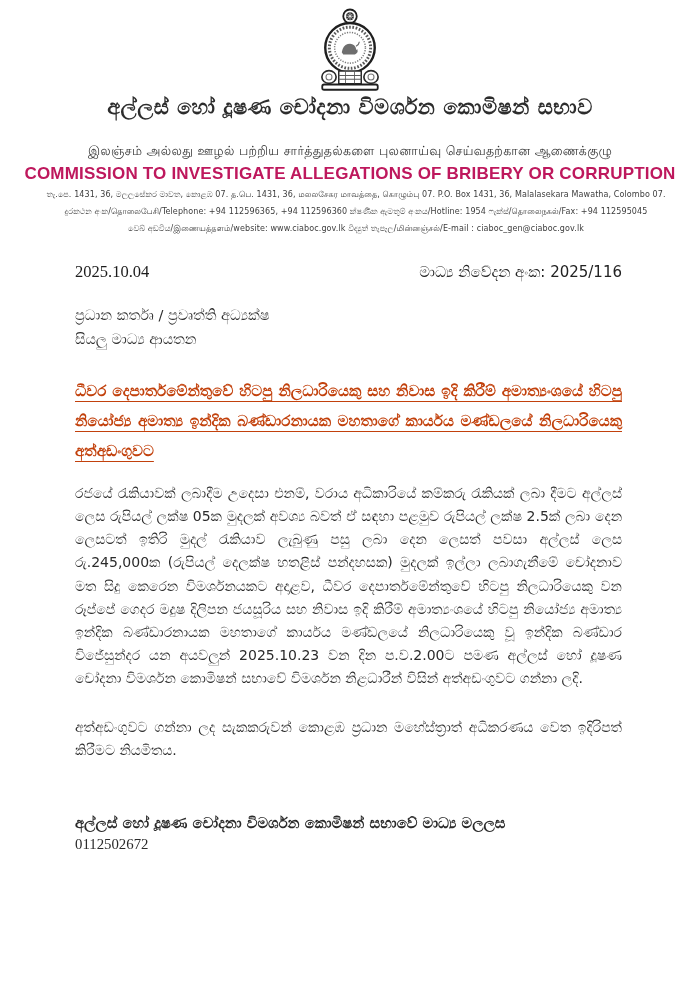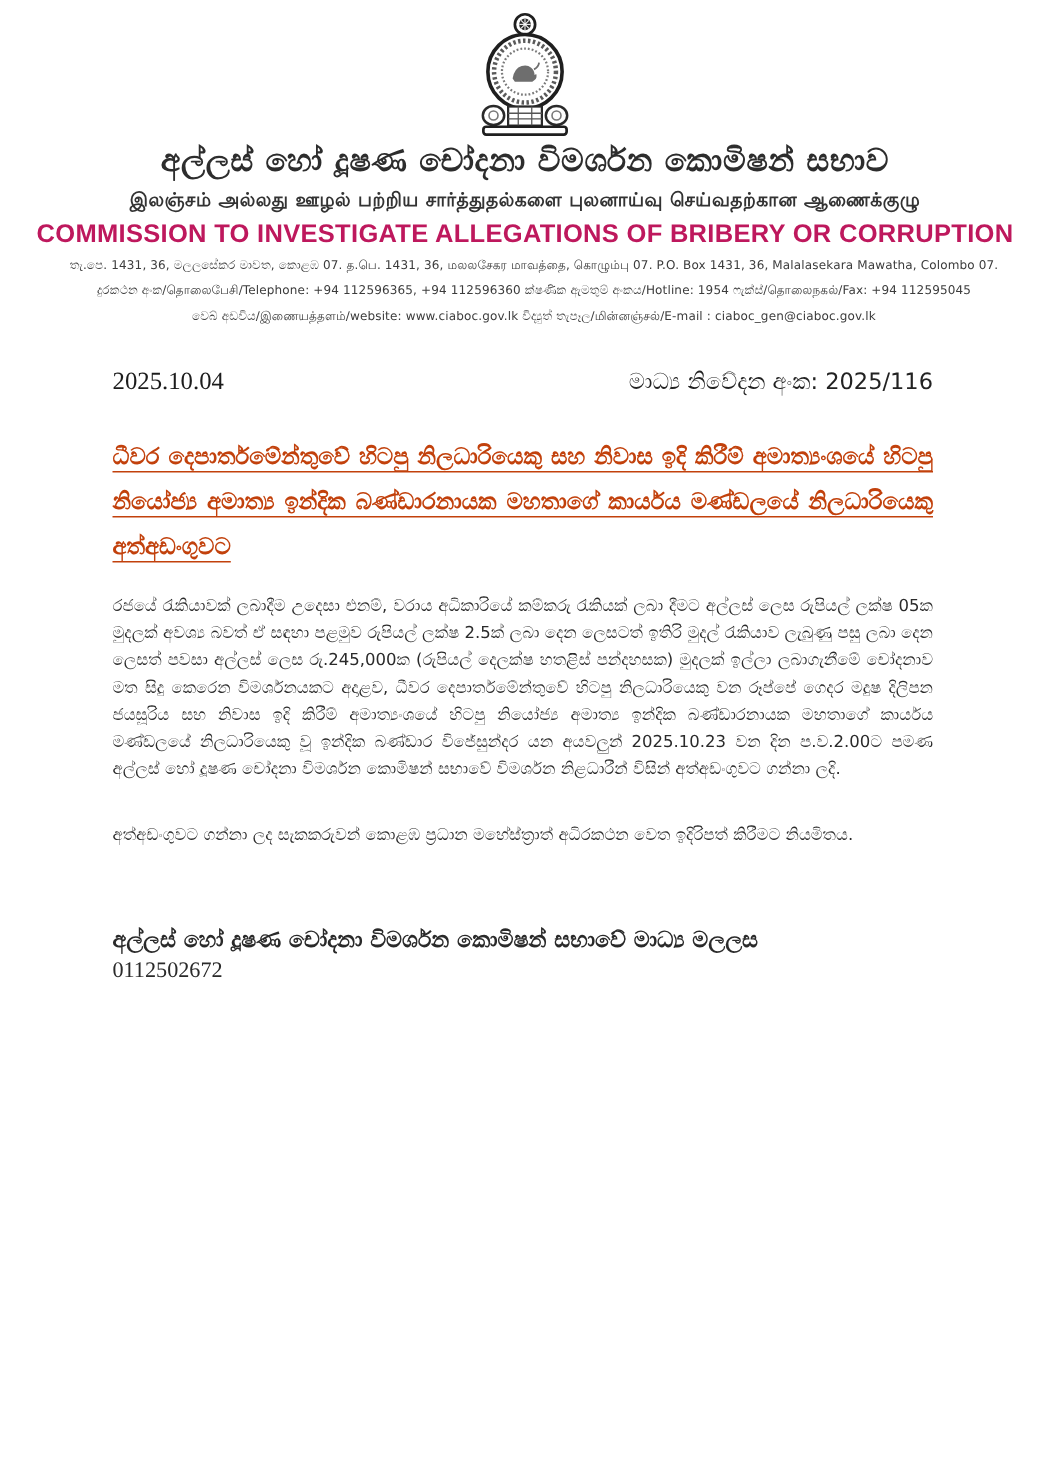--- a/index.html
+++ b/index.html
@@ -30,25 +30,24 @@
   }
   .org-title-si {
     margin: 10px 0 0 0;
     font-size: 21px;
     font-weight: 600;
     letter-spacing: 0.5px;
     color: #2d2d2d;
     line-height: 1.25;
   }
   .org-title-ta {
-    margin-top: 5px;
+    margin-top: 23px;
     font-size: 12.5px;
     color: #333333;
     letter-spacing: 0.3px;
-    font-weight: bold;
   }
   .org-title-en {
     margin-top: 4px;
     font-size: 17px;
     font-weight: 700;
     letter-spacing: 0.2px;
     color: #be185d;
     font-family: Liberation Sans, sans-serif;
   }
   .contact-line {
@@ -89,21 +88,21 @@
     font-weight: 700;
     color: #c2410c;
     text-align: justify;
     line-height: 1.95;
     text-decoration: underline;
     text-underline-offset: 5px;
     text-decoration-thickness: 1.2px;
   }
   .body-para {
     margin: 16px 0 0 0;
-    font-size: 11px;
+    font-size: 14px;
     color: #2b2b2b;
     text-align: justify;
     line-height: 1.65;
     text-justify: inter-word;
   }
   .body-para.second {
     margin-top: 26px;
   }
   .signature {
     margin-top: 52px;
@@ -164,24 +163,28 @@
     <div class="contact-line">වෙබ් අඩවිය/இணையத்தளம்/website: www.ciaboc.gov.lk   විද්‍යුත් තැපෑල/மின்னஞ்சல்/E-mail : ciaboc_gen@ciaboc.gov.lk</div>
   </header>
 
   <main class="content">
 
     <div class="meta-row">
       <span class="serif">2025.10.04</span>
       <span>මාධ්‍ය නිවේදන අංක: 2025/116</span>
     </div>
 
+    <div class="recipient">
+      <div>ප්‍රධාන කර්තෘ / ප්‍රවෘත්ති අධ්‍යක්ෂ</div>
+      <div>සියලු මාධ්‍ය ආයතන</div>
+    </div>
 
     <h2 class="headline">ධීවර දෙපාර්තමේන්තුවේ හිටපු නිලධාරියෙකු  සහ නිවාස ඉදි කිරීම් අමාත්‍යංශයේ හිටපු නියෝජ්‍ය අමාත්‍ය ඉන්දික බණ්ඩාරනායක මහතාගේ කාර්යය මණ්ඩලයේ නිලධාරියෙකු අත්අඩංගුවට</h2>
 
     <p class="body-para">රජයේ රැකියාවක් ලබාදීම උදෙසා එනම්, වරාය අධිකාරියේ කම්කරු රැකියක් ලබා දීමට අල්ලස් ලෙස රුපියල් ලක්ෂ 05ක  මුදලක් අවශ්‍ය බවත් ඒ සඳහා පළමුව රුපියල් ලක්ෂ 2.5ක් ලබා දෙන ලෙසටත් ඉතිරි මුදල් රැකියාව ලැබුණු පසු ලබා දෙන ලෙසත්  පවසා අල්ලස් ලෙස රු.245,000ක (රුපියල් දෙලක්ෂ හතළිස් පන්දහසක) මුදලක් ඉල්ලා ලබාගැනීමේ චෝදනාව මත සිදු කෙරෙන විමර්ශනයකට අදාළව, ධීවර දෙපාර්තමේන්තුවේ හිටපු නිලධාරියෙකු වන රූප්පේ ගෙදර මදුෂ දිලිපන ජයසූරිය සහ නිවාස ඉදි කිරීම් අමාත්‍යංශයේ හිටපු නියෝජ්‍ය අමාත්‍ය ඉන්දික බණ්ඩාරනායක මහතාගේ කාර්යය මණ්ඩලයේ නිලධාරියෙකු වූ ඉන්දික බණ්ඩාර විජේසුන්දර යන අයවලුන් 2025.10.23 වන දින ප.ව.2.00ට පමණ අල්ලස් හෝ දූෂණ චෝදනා විමර්ශන  කොමිෂන් සභාවේ විමර්ශන නිළධාරීන් විසින් අත්අඩංගුවට ගන්නා ලදි.</p>
 
-    <p class="body-para second">අත්අඩංගුවට ගන්නා ලද සැකකරුවන් කොළඹ ප්‍රධාන  මහේස්ත්‍රාත් අධිරකථන වෙත ඉදිරිපත් කිරීමට නියමිතය.</p>
+    <p class="body-para second">අත්අඩංගුවට ගන්නා ලද සැකකරුවන් කොළඹ ප්‍රධාන  මහේස්ත්‍රාත් අධිකරණය වෙත ඉදිරිපත් කිරීමට නියමිතය.</p>
 
     <div class="signature">අල්ලස් හෝ දූෂණ චෝදනා විමර්ශන කොමිෂන් සභාවේ මාධ්‍ය මලලස</div>
     <div class="signature signature-phone serif">0112502672</div>
 
   </main>
 </div>
 
 </body></html>

